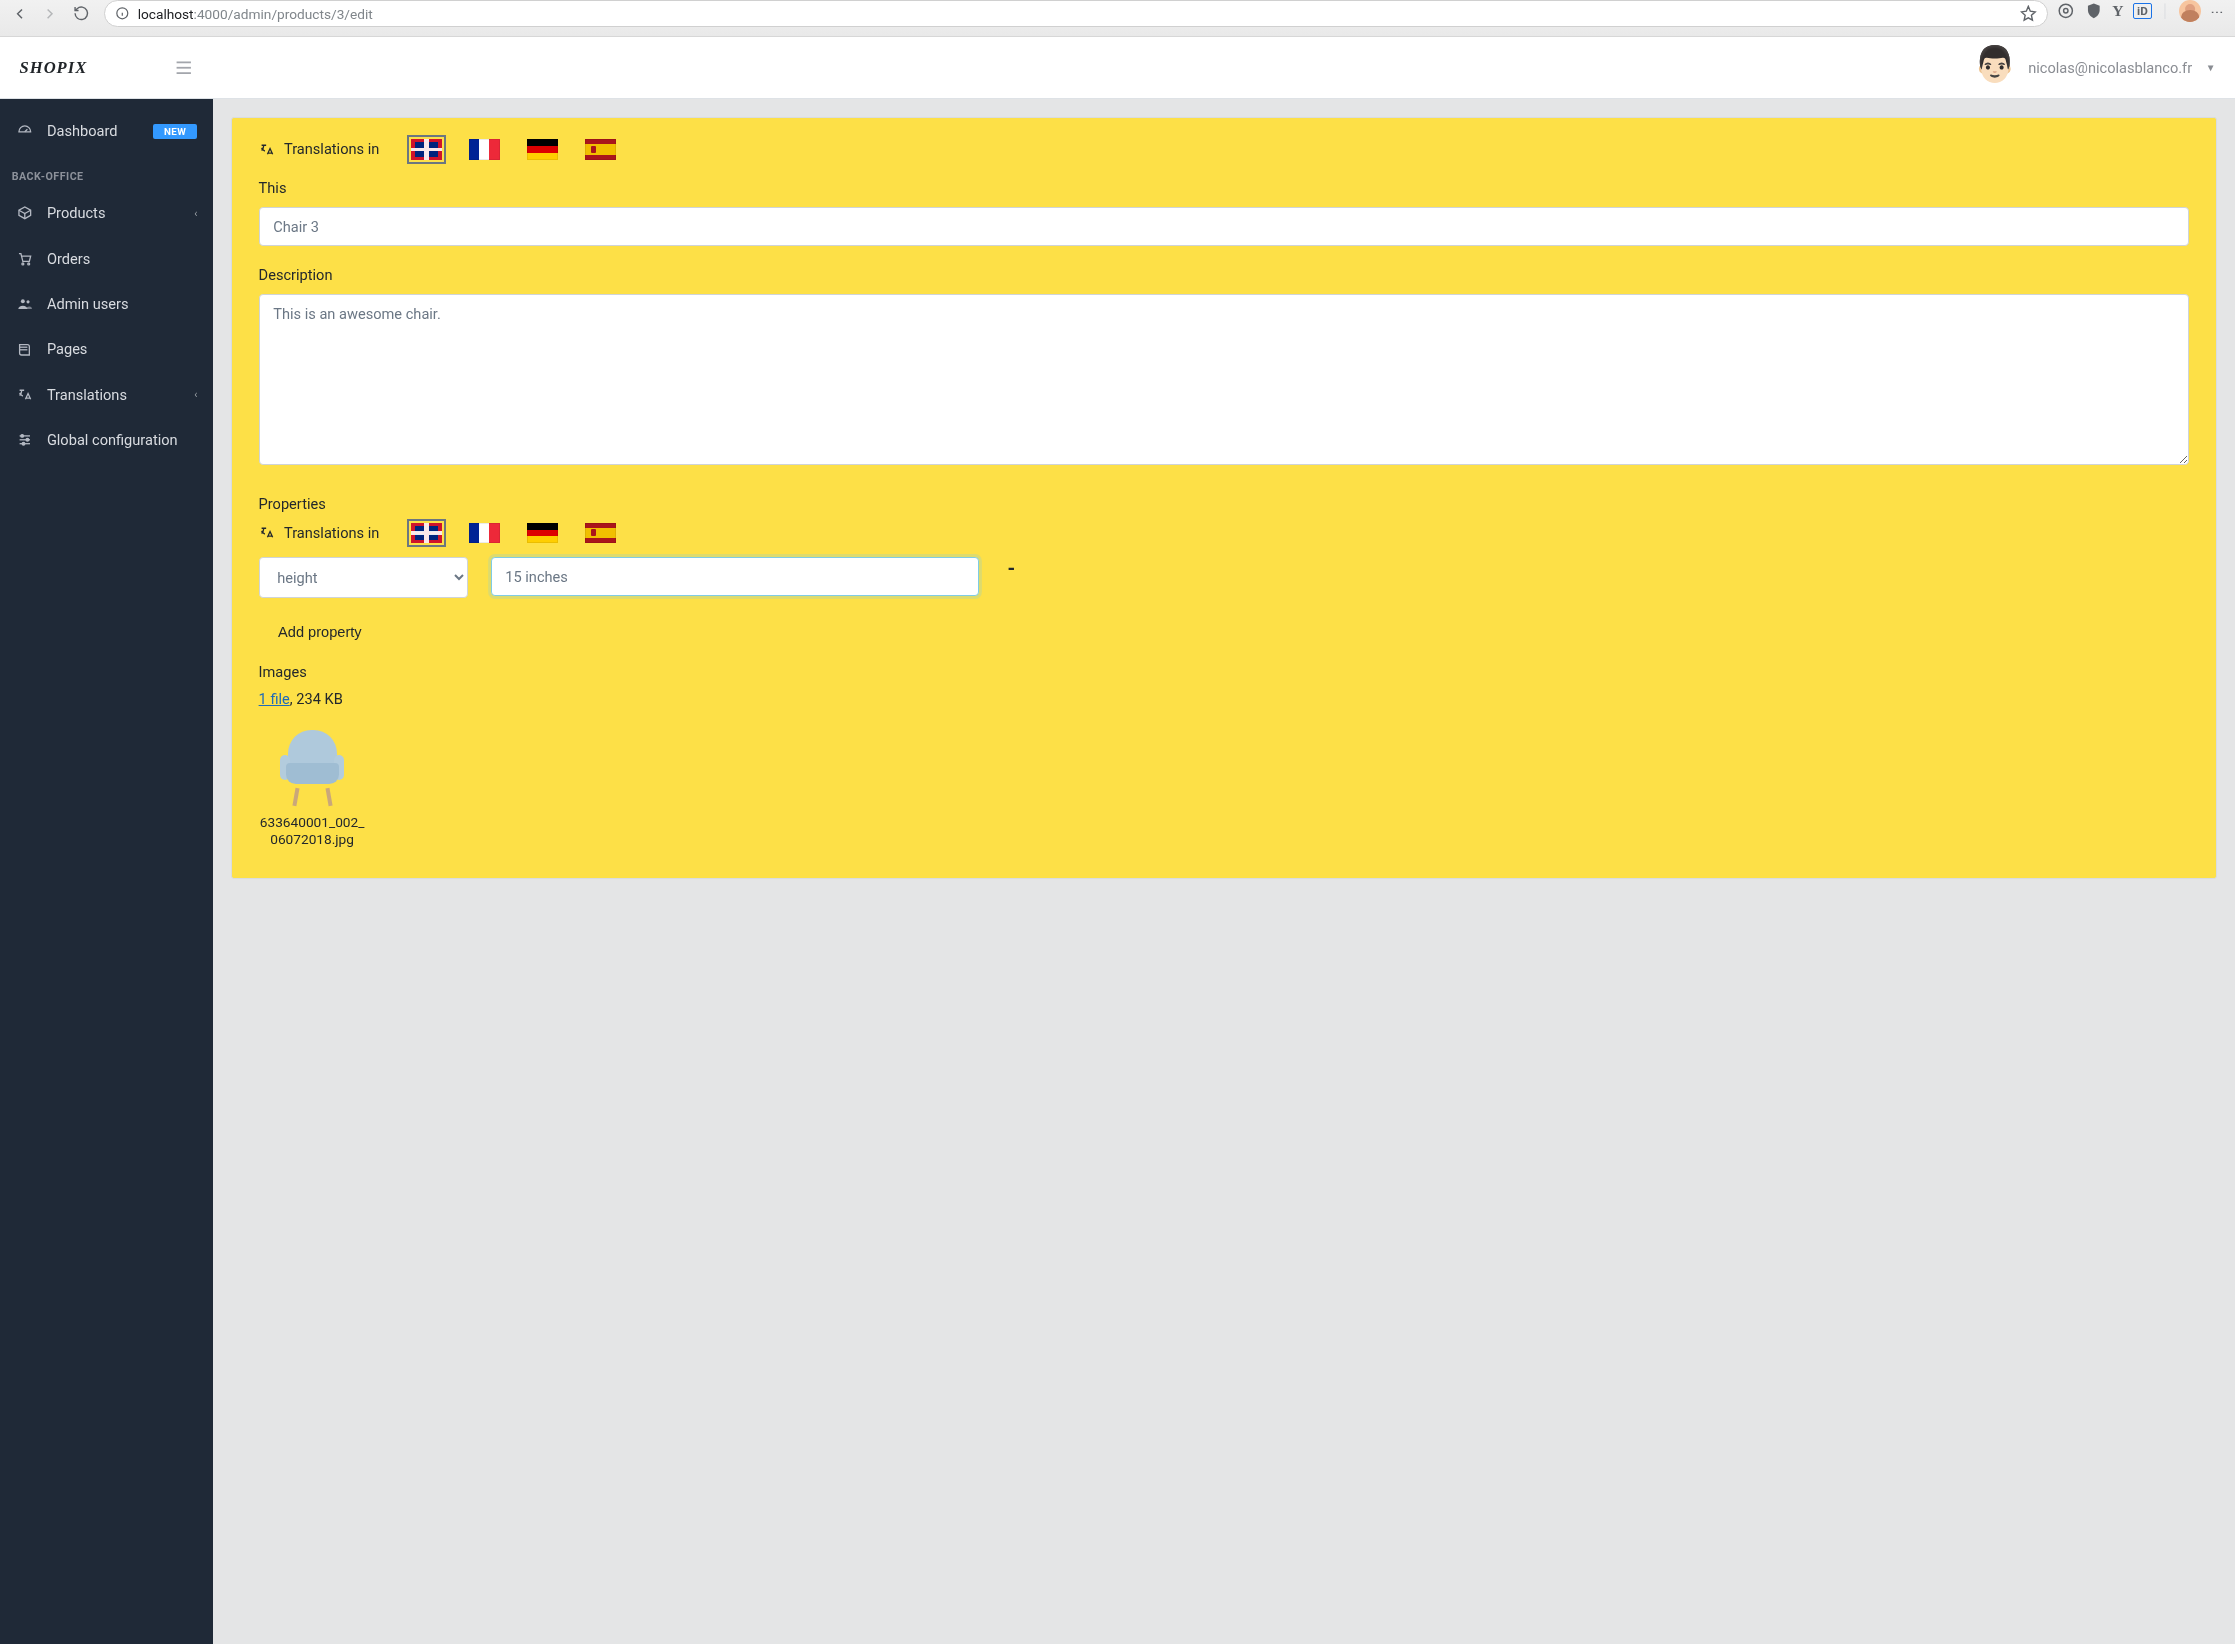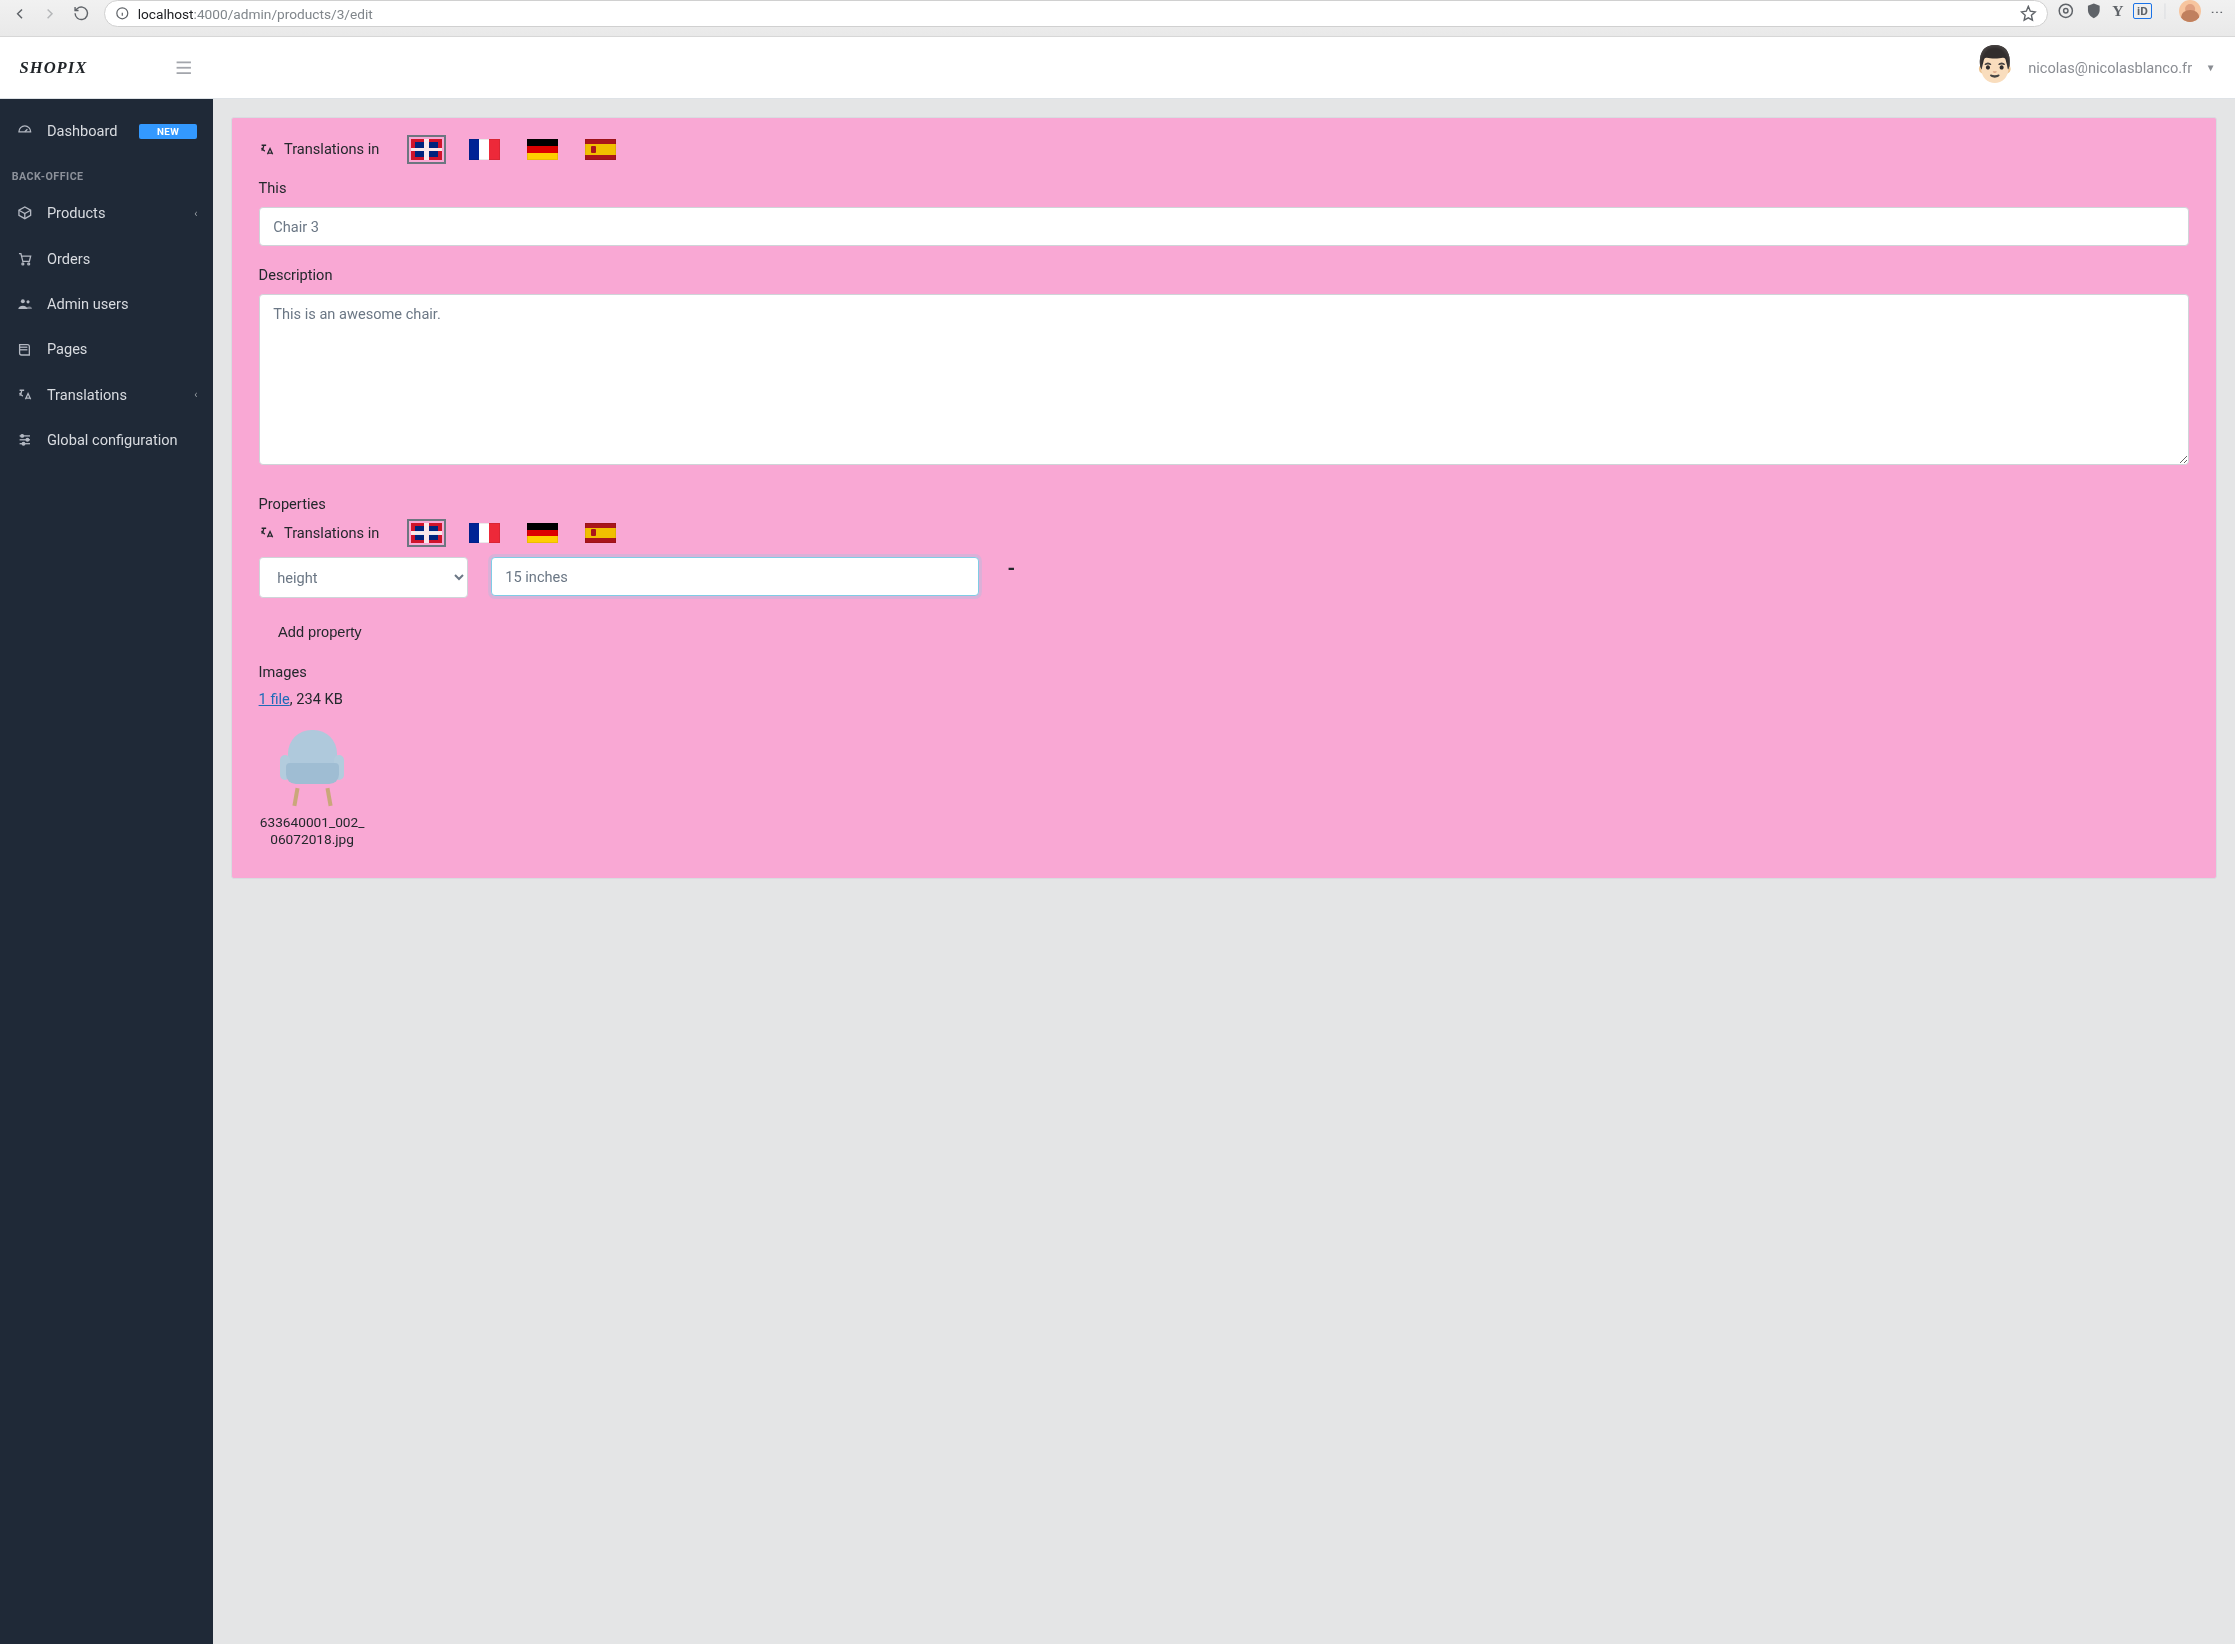--- a/index.html
+++ b/index.html
@@ -54,25 +54,25 @@
     .sidebar{
       width:213px;flex-shrink:0;background:#1f2937;color:#d8dbe0;
       padding-top:9.8px
     }
     .side-link{
       display:flex;align-items:center;gap:13.7px;
       padding:13.7px 15.6px;color:#d8dbe0;font-size:14.6px;cursor:pointer;position:relative
     }
     .side-link .icn{width:17.6px;display:flex;justify-content:center;color:#b3b8c2}
     .side-link .chev{margin-left:auto;font-size:10.7px;color:#9aa0a6}
-    .badge-new{margin-left:auto;background:#3399ff;color:#fff;font-size:9.8px;font-weight:700;padding:2px 18px;border-radius:2px;letter-spacing:0.5px}
+    .badge-new{margin-left:auto;background:#3399ff;color:#fff;font-size:9.8px;font-weight:700;padding:2px 11px;border-radius:2px;letter-spacing:0.5px}
     .side-section{padding:15.6px 11.7px 7.8px;color:#8c919a;font-size:10.7px;font-weight:700;letter-spacing:0.5px}
 
     .content{flex:1;background:#e4e5e6;padding:17.6px 17.6px 39px}
-    .card{background:#f9a8d4;border:1px solid #d8dce0;border-radius:2.9px;padding:17.6px 27px 29px}
+    .card{background:#fde047;border:1px solid #d8dce0;border-radius:2.9px;padding:17.6px 27px 29px}
 
     
     .trans-label{display:flex;align-items:center;gap:9.8px;color:#23282c;margin:3.9px 0 13.7px}
     .flag{width:31px;height:20.5px;display:inline-block;cursor:pointer;position:relative;box-shadow:0 0 0 1px rgba(0,0,0,.08) inset}
     .flag.active{outline:2px solid #6c7680;outline-offset:2px}
     .flag.en{background:linear-gradient(#fff,#fff)}
     .flag.en::before{content:"";position:absolute;inset:0;background:
       linear-gradient(to bottom,#cf142b 0 14%, transparent 0 43%, #cf142b 0 57%, transparent 0 86%, #cf142b 0),
       linear-gradient(to right,#cf142b 0 14%, transparent 0 43%, #cf142b 0 57%, transparent 0 86%, #cf142b 0),
       linear-gradient(#00247d,#00247d);

